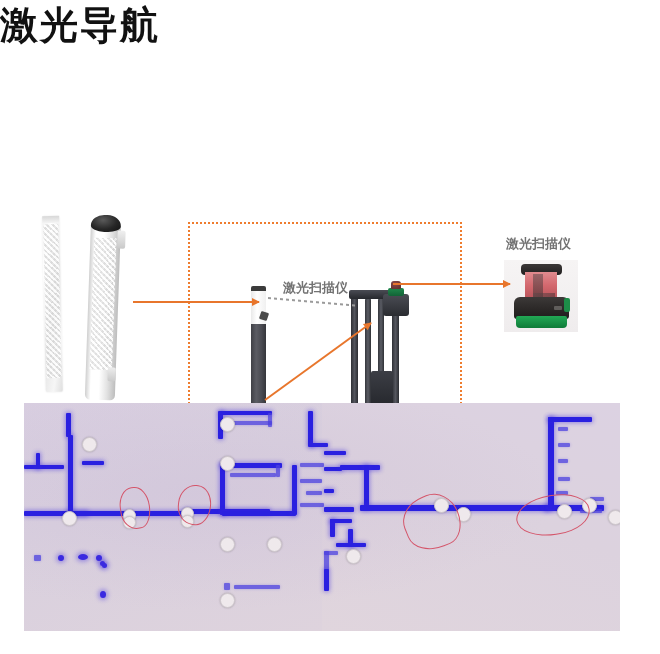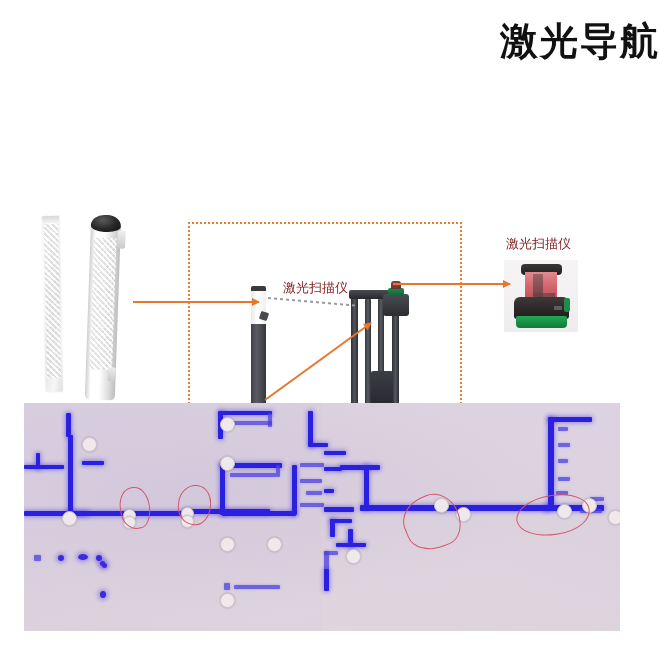--- a/index.html
+++ b/index.html
@@ -7,22 +7,22 @@
     width:660px;height:654px;
     background:#ffffff;
     font-family:"Liberation Sans","DejaVu Sans",sans-serif;
     overflow:hidden;
     position:relative;
   }
   #page{position:absolute;inset:0;}
 
   
   .title{
-    position:absolute;left:0;top:18px;width:660px;
-    text-align:right;
+    position:absolute;left:0;top:2px;width:660px;
+    text-align:left;
     font-family:"DejaVu Serif","Liberation Serif",serif;
     font-size:38px;font-weight:700;color:#111;
     letter-spacing:2px;
     line-height:1.2;
   }
 
   
   .diagram{position:absolute;left:0;top:96px;width:660px;height:302px;background:#fff;}
 
   
@@ -174,21 +174,21 @@
   }
   .scanner-photo .side-green{
     position:absolute;left:60px;top:38px;width:6px;height:14px;
     background:#1d8d48;border-radius:2px;
   }
 
   
   .lbl{
     position:absolute;
     font-family:"DejaVu Sans","Liberation Sans",sans-serif;
-    font-weight:400;color:#7f1d1d;white-space:nowrap;text-align:right;
+    font-weight:700;color:#737373;white-space:nowrap;text-align:right;
   }
   .lbl-accessory{left:74px;top:306px;font-size:13px;}
   .lbl-aux{left:283px;top:183px;font-size:13px;}
   .lbl-scanner{left:506px;top:139px;font-size:13px;}
 
   
   .arr{position:absolute;background:#e8762c;height:2px;transform-origin:0 50%;}
   .arr::after{
     content:"";position:absolute;right:-1px;top:-3px;
     border-left:8px solid #e8762c;

